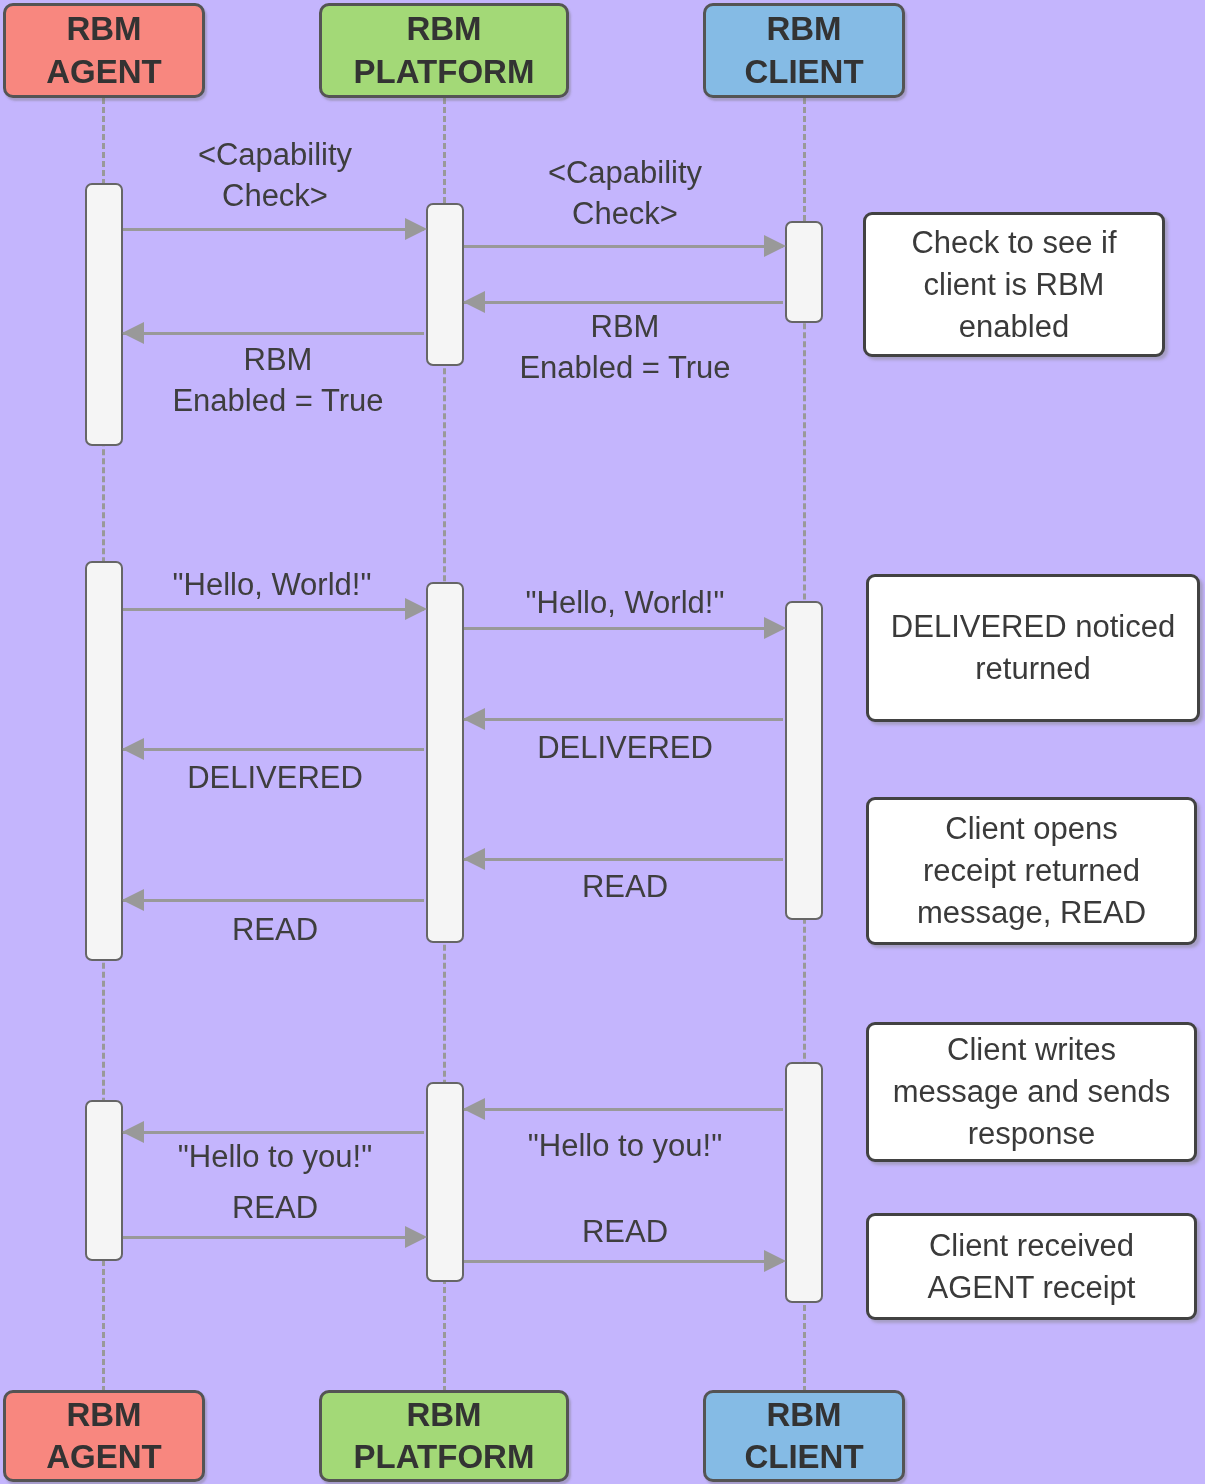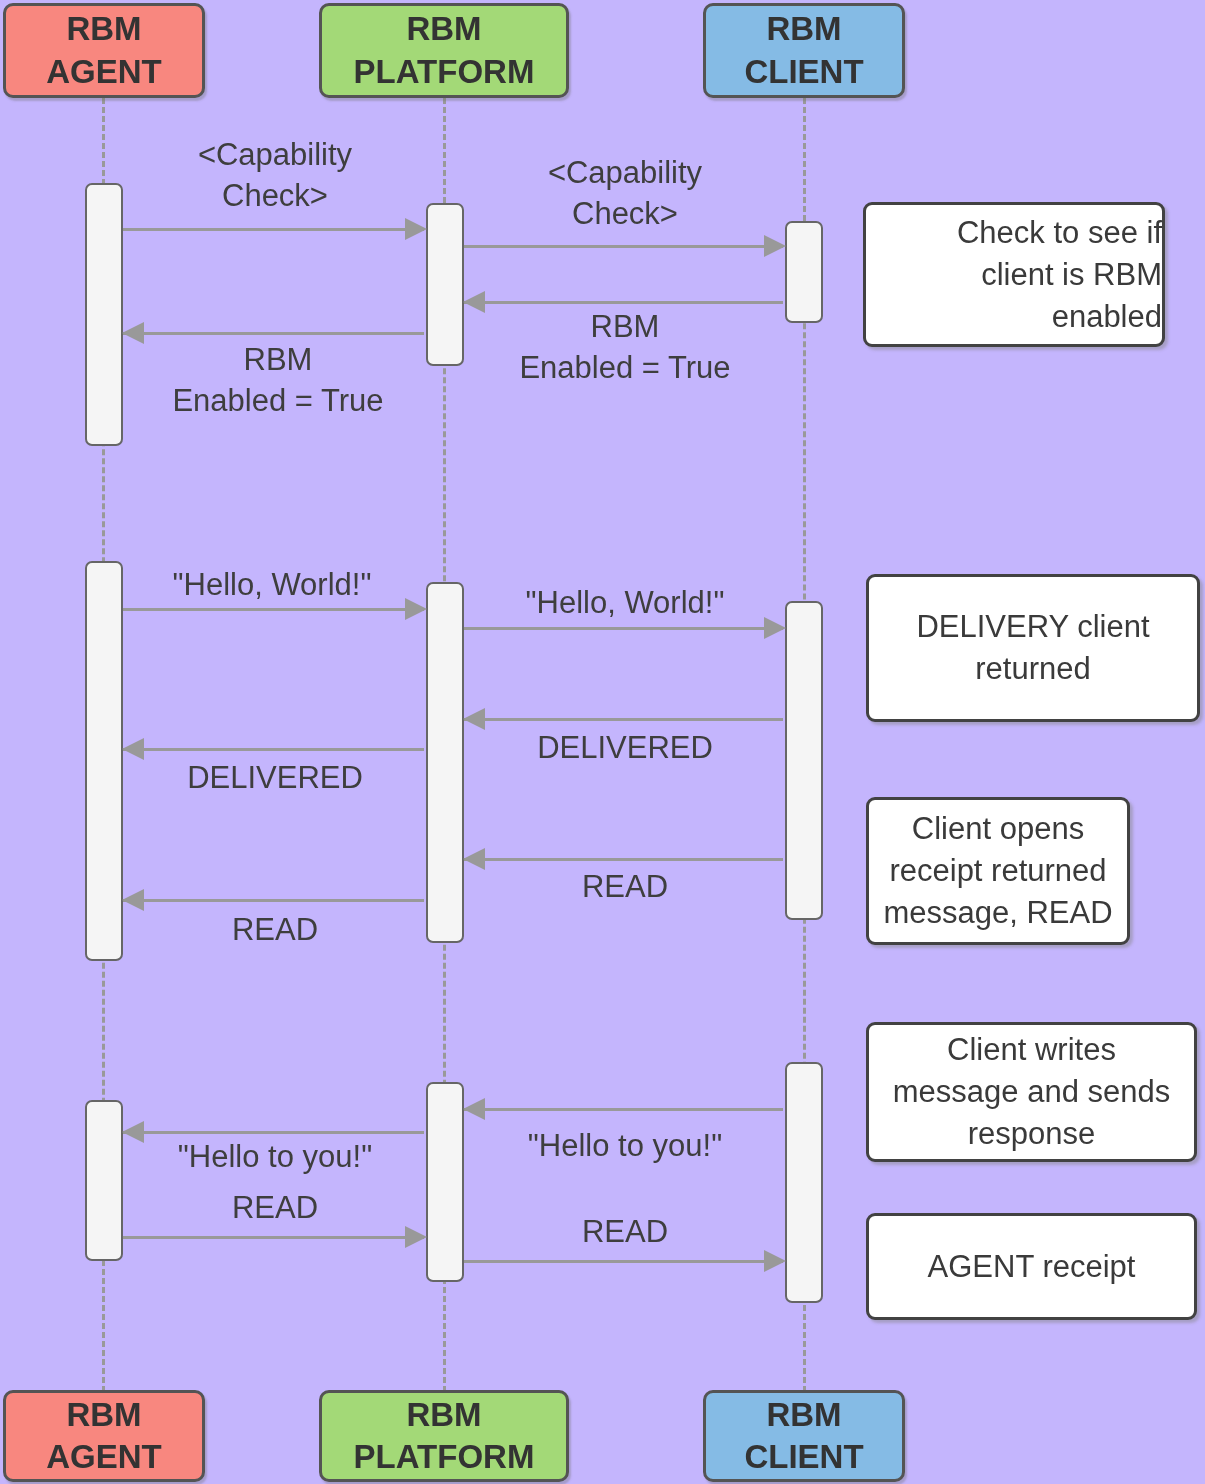--- a/index.html
+++ b/index.html
@@ -162,36 +162,37 @@
   <div class="msg-label" style="left:475px;top:727px;">DELIVERED</div>
   <div class="msg-label" style="left:125px;top:757px;">DELIVERED</div>
   <div class="msg-label" style="left:475px;top:866px;">READ</div>
   <div class="msg-label" style="left:125px;top:909px;">READ</div>
 
   <div class="msg-label" style="left:475px;top:1125px;">"Hello to you!"</div>
   <div class="msg-label" style="left:125px;top:1136px;">"Hello to you!"</div>
   <div class="msg-label" style="left:125px;top:1187px;">READ</div>
   <div class="msg-label" style="left:475px;top:1211px;">READ</div>
 
-  <div class="note" style="left:863px;top:202px;width:302px;height:145px;align-items:flex-end;">
+  <div class="note" style="left:863px;top:212px;width:302px;height:145px;">
     <div>Check to see if</div>
     <div>client is RBM</div>
     <div>enabled</div>
   </div>
   <div class="note" style="left:866px;top:574px;width:334px;height:148px;">
-    <div>DELIVERY client</div>
+    <div>DELIVERED noticed</div>
     <div>returned</div>
   </div>
-  <div class="note" style="left:866px;top:797px;width:264px;height:148px;">
+  <div class="note" style="left:866px;top:797px;width:331px;height:148px;">
     <div>Client opens</div>
     <div>receipt returned</div>
     <div>message, READ</div>
   </div>
   <div class="note" style="left:866px;top:1022px;width:331px;height:140px;">
     <div>Client writes</div>
     <div>message and sends</div>
     <div>response</div>
   </div>
   <div class="note" style="left:866px;top:1213px;width:331px;height:107px;">
+    <div>Client received</div>
     <div>AGENT receipt</div>
   </div>
 
 </div>
 
 </body></html>

